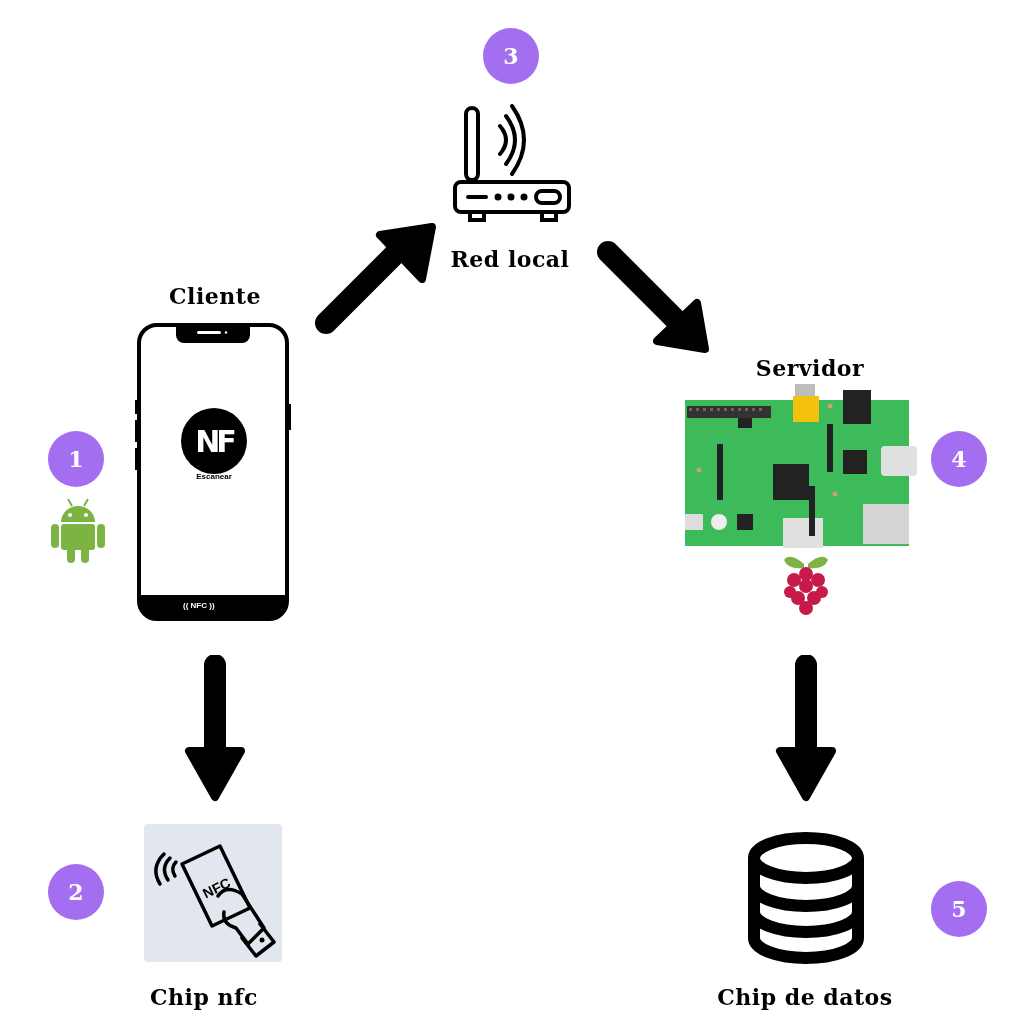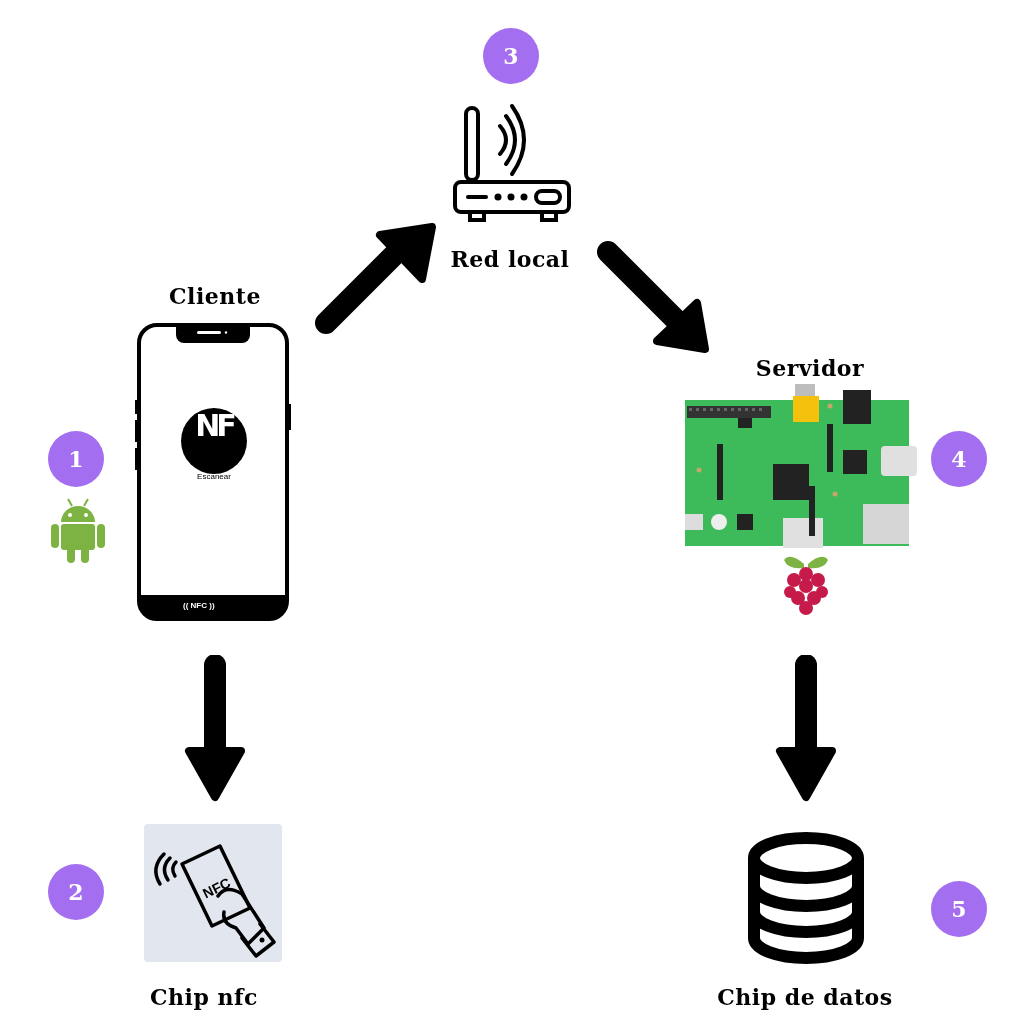--- a/index.html
+++ b/index.html
@@ -77,24 +77,24 @@
     <rect x="2" y="78" width="4" height="14" fill="#000"></rect>
     <rect x="2" y="98" width="4" height="22" fill="#000"></rect>
     <rect x="2" y="126" width="4" height="22" fill="#000"></rect>
     <rect x="154" y="82" width="4" height="26" fill="#000"></rect>
     <rect x="6" y="3" width="148" height="294" rx="18" fill="#fff" stroke="#000" stroke-width="4"></rect>
     <path d="M43 3 h74 v10 a8 8 0 0 1 -8 8 h-58 a8 8 0 0 1 -8 -8 z" fill="#000"></path>
     <rect x="64" y="9" width="24" height="3" rx="1.5" fill="#fff"></rect>
     <circle cx="93" cy="10.5" r="1.2" fill="#fff"></circle>
     <path d="M6 273 h148 v6 a18 18 0 0 1 -18 18 h-112 a18 18 0 0 1 -18 -18 z" fill="#000"></path>
   </svg>
-  <div class="abs" style="left:48px;top:86px;width:66px;height:66px;border-radius:50%;background:#000;display:flex;justify-content:center;">
+  <div class="abs" style="left:48px;top:86px;width:66px;height:66px;border-radius:50%;background:#000;display:flex;align-items:center;justify-content:center;">
     <span style="color:#fff;font-family:'DejaVu Sans',sans-serif;font-weight:bold;font-size:30px;letter-spacing:-4px;">NF</span>
   </div>
-  <div class="abs" style="left:40px;top:150px;width:82px;text-align:center;font-family:'Liberation Sans',sans-serif;font-weight:normal;font-size:8px;color:#000;">Escanear</div>
+  <div class="abs" style="left:40px;top:150px;width:82px;text-align:center;font-family:'Liberation Sans',sans-serif;font-weight:bold;font-size:8px;color:#000;">Escanear</div>
   <div class="abs" style="left:50px;top:279px;width:60px;text-align:left;color:#fff;font-family:'Liberation Sans',sans-serif;font-weight:bold;font-size:8px;">
     <span>((</span>
     <span>NFC</span>
     <span>))</span>
   </div>
 </div>
 
 <div class="abs" style="left:50px;top:497px;">
   <svg width="56" height="68" viewBox="0 0 56 68">
     <g fill="#7cb342">

